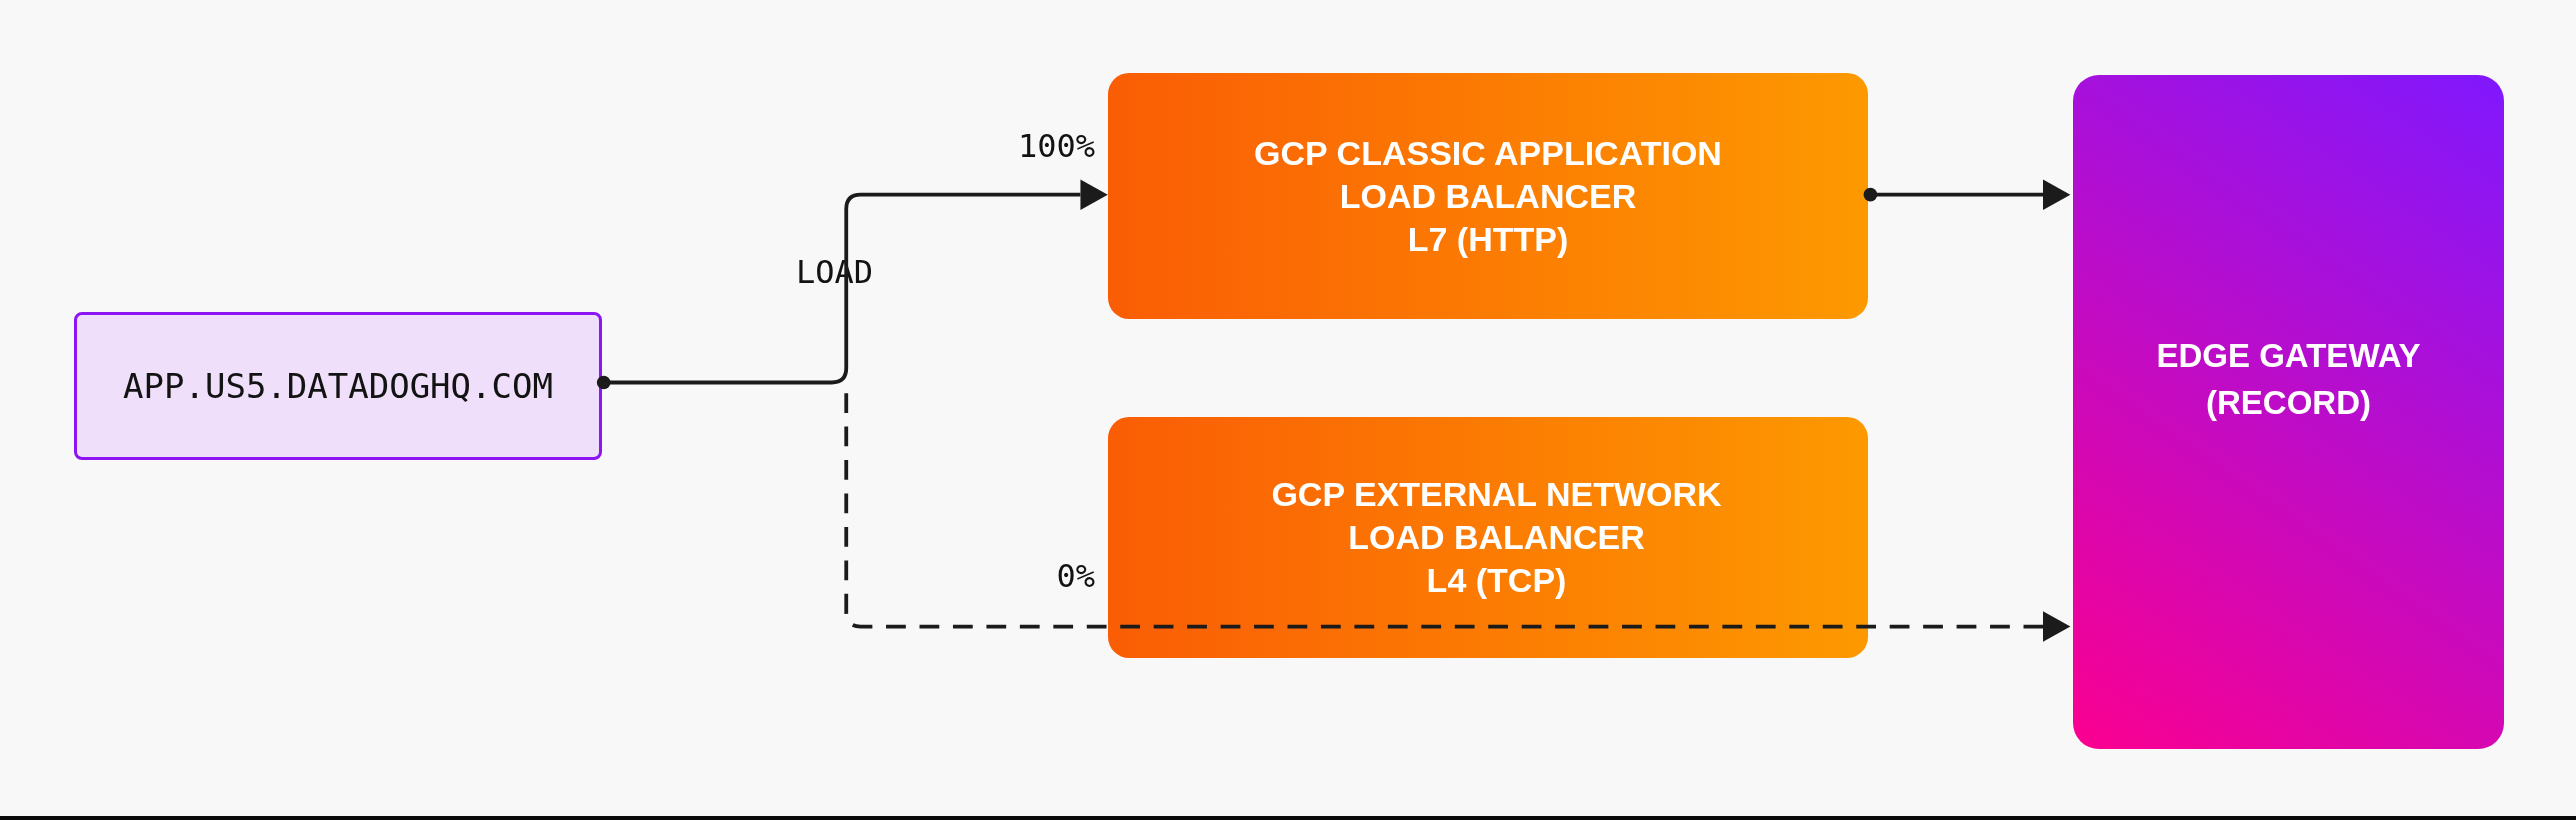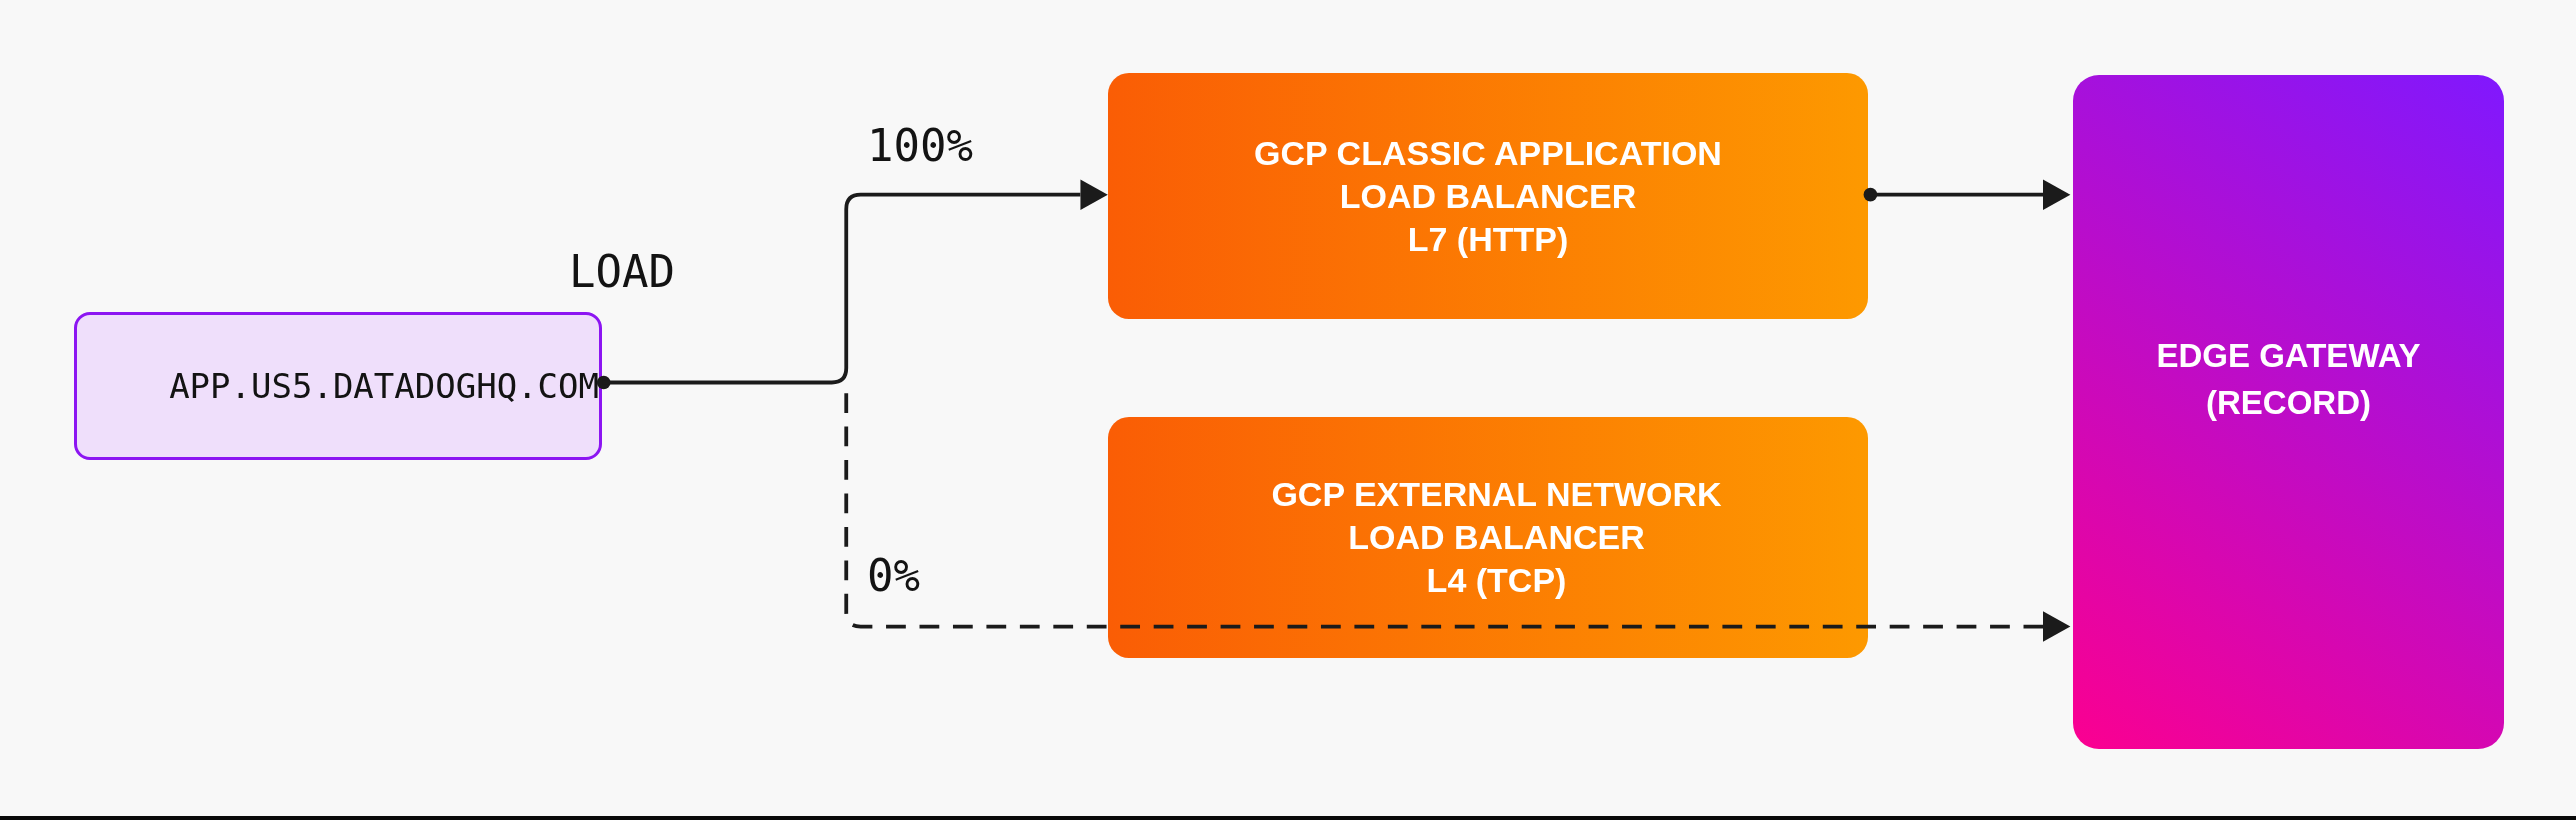--- a/index.html
+++ b/index.html
@@ -28,28 +28,27 @@
     display:flex;flex-direction:column;
     align-items:center;justify-content:center;
     text-align:center;
     box-sizing:border-box;
   }
   
   #dns-box{
     left:74px;top:312px;width:528px;height:148px;
     background:var(--dns_fill);
     border:3px solid var(--dns_border);
-    border-radius:16px;
-    align-items:flex-end;
+    border-radius:8px;
   }
   #dns-box .ln{font-size:34px;line-height:43px;white-space:nowrap;}
   
   .float-label{
-    position:absolute;text-align:left;white-space:nowrap;
-    font-size:44px;line-height:40px;
+    position:absolute;text-align:right;white-space:nowrap;
+    font-size:32px;line-height:40px;
   }
   #http-label{left:569px;top:252px;width:304px;}
   #pct-top-label{left:867px;top:126px;width:228px;}
   #pct-bottom-label{left:867px;top:556px;width:228px;}
   
   .lb-box{
     left:1108px;width:760px;
     background:linear-gradient(90deg,var(--orange_start),var(--orange_end));
     border-radius:21px;
     color:var(--box_text);

